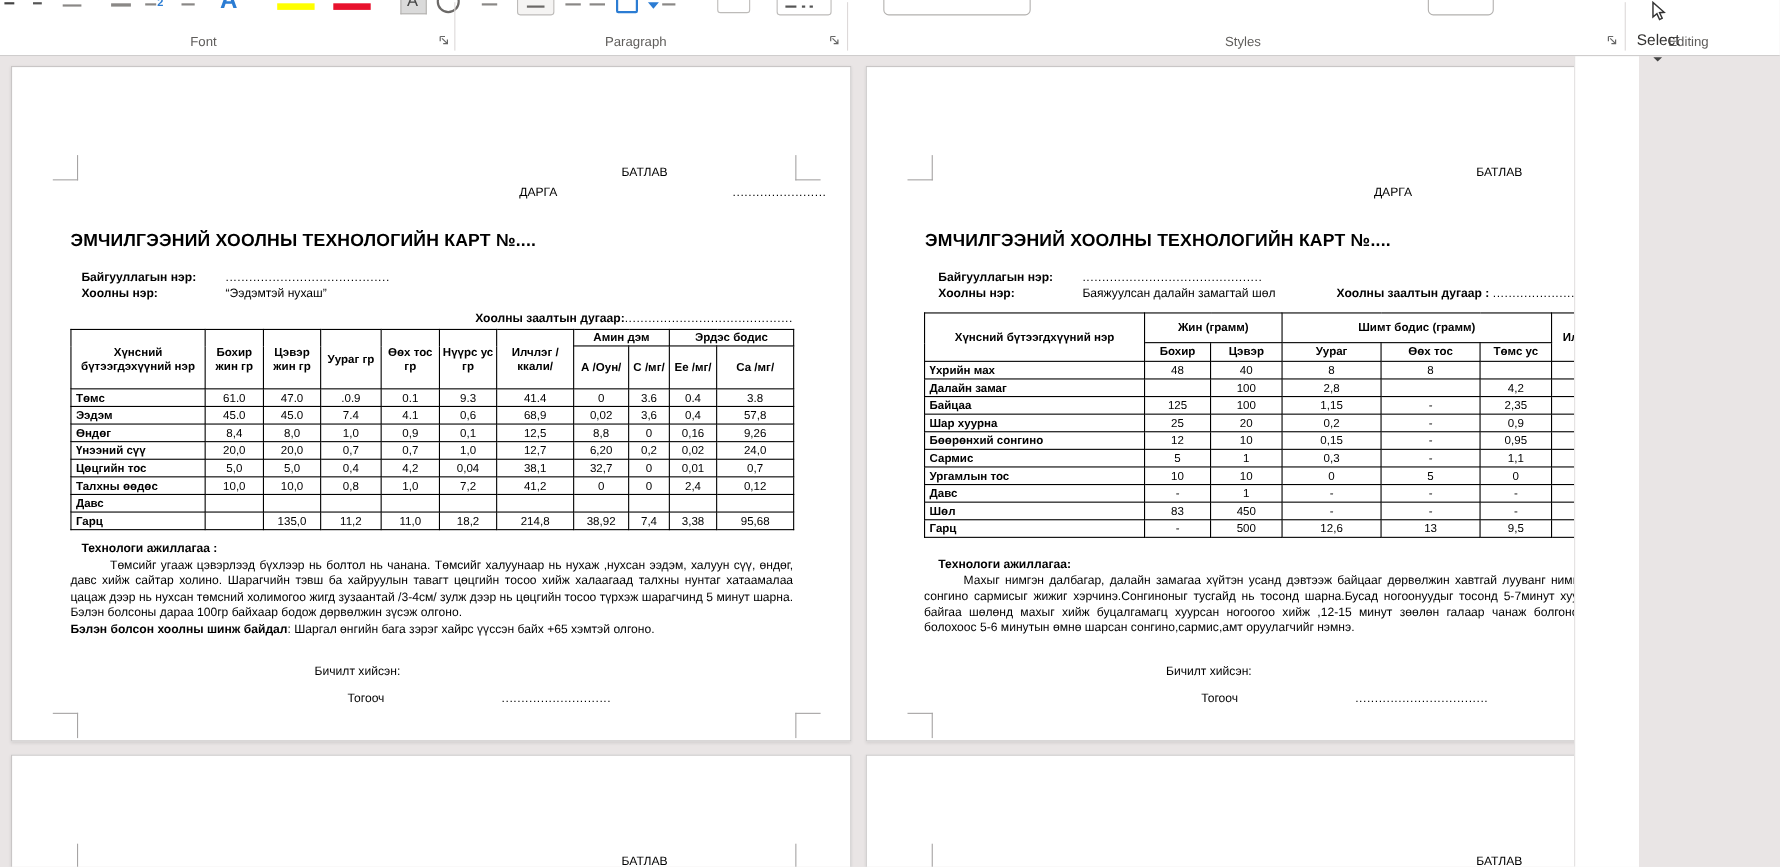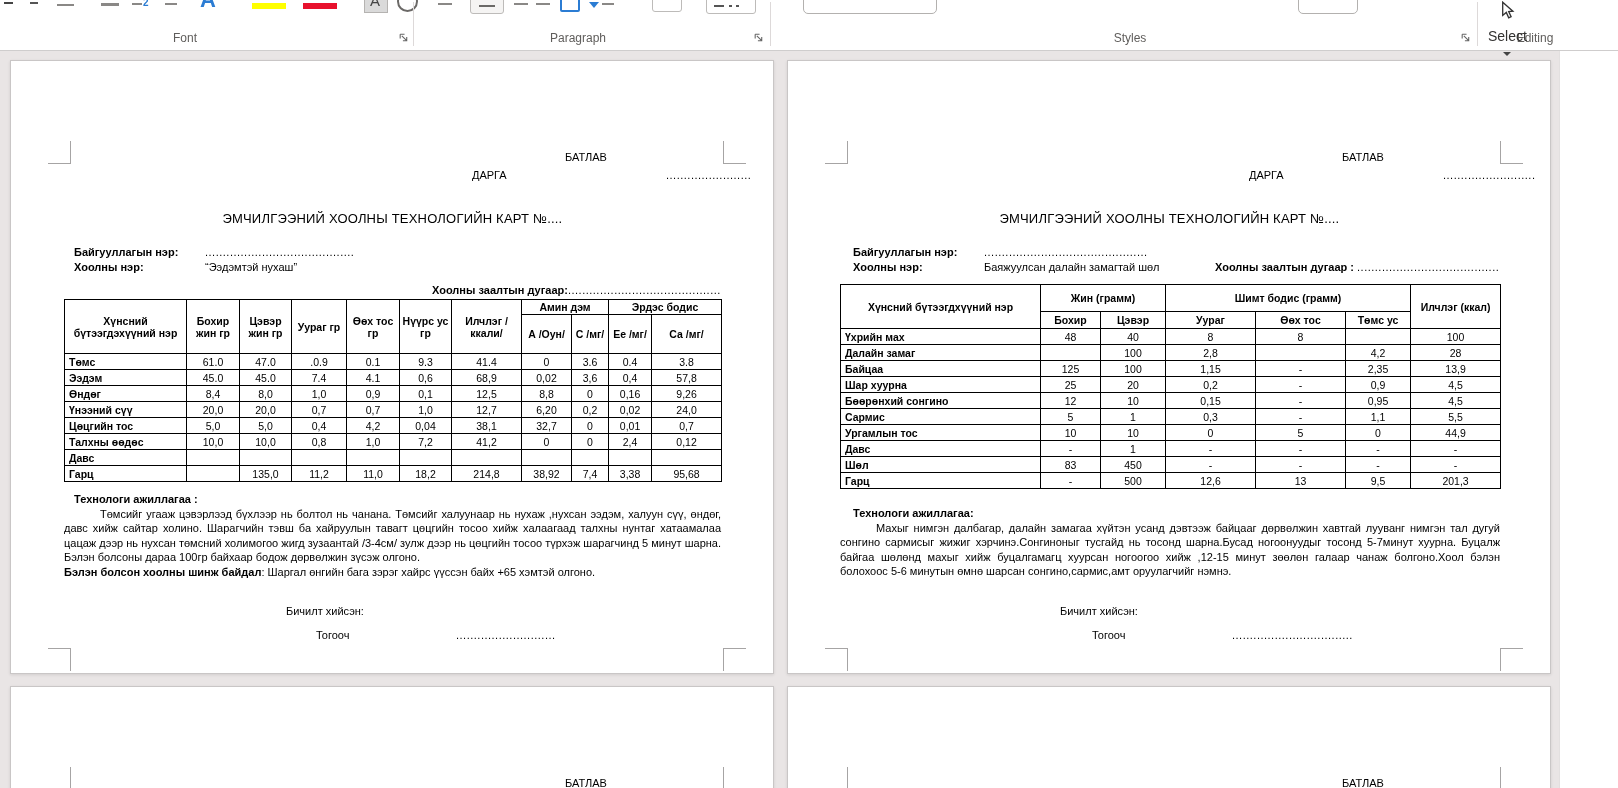--- a/index.html
+++ b/index.html
@@ -23,32 +23,32 @@
   .gallery{position:absolute;border:1px solid #b3b1af;border-radius:5px;background:#fff;top:-22px;height:34px;}
   .bluebox{position:absolute;border:2px solid #2b7cd3;border-radius:2px;top:-7px;height:15px;}
   .tri-down{position:absolute;width:0;height:0;border-left:5px solid transparent;
     border-right:5px solid transparent;border-top:6px solid #2b7cd3;top:2px;}
   #select-btn{position:absolute;left:1488px;top:1px;height:22px;display:flex;align-items:center;
     gap:6px;font-size:14px;color:#323130;cursor:default;flex-direction:column;}
   .chev{width:0;height:0;border-left:4px solid transparent;border-right:4px solid transparent;
     border-top:4px solid #444;margin-top:2px;}
 
   
-  #workspace{position:absolute;left:0;top:51px;width:1618px;height:737px;background:#e9e5e5;overflow:hidden;}
+  #workspace{position:absolute;left:0;top:51px;width:1490px;height:737px;background:#e9e5e5;overflow:hidden;}
   #right-strip{position:absolute;right:0;top:0;bottom:0;width:58px;background:#fff;border-left:1px solid #e3e0e0;}
   .page{position:absolute;width:762px;background:#fff;border:1px solid #c9c6c6;box-shadow:0 1px 3px rgba(0,0,0,.10);}
   .mark{position:absolute;width:22px;height:22px;}
   .mk-tl{border-right:1px solid #a6a4a4;border-bottom:1px solid #a6a4a4;left:37px;top:80px;}
   .mk-tr{border-left:1px solid #a6a4a4;border-bottom:1px solid #a6a4a4;left:712px;top:80px;}
   .mk-bl{border-right:1px solid #a6a4a4;border-top:1px solid #a6a4a4;left:37px;top:587px;}
   .mk-br{border-left:1px solid #a6a4a4;border-top:1px solid #a6a4a4;left:712px;top:587px;}
 
   .t{font-size:11px;line-height:13px;}
   .b{font-weight:bold;margin-left:10px;}
-  .doc-title{width:657px;left:53px;text-align:center;font-size:13px;font-weight:normal;letter-spacing:.2px;}
+  .doc-title{width:657px;left:53px;text-align:left;font-size:16px;font-weight:bold;letter-spacing:.2px;}
   .dotline{letter-spacing:.5px;}
   .refline{white-space:nowrap;overflow:hidden;}
 
   
   table.doc{border-collapse:collapse;table-layout:fixed;position:absolute;background:#fff;}
   table.doc th,table.doc td{border:1px solid #000;text-align:center;vertical-align:middle;
     padding:0 2px;overflow:hidden;font-size:10.5px;line-height:12px;}
   table.doc th{font-weight:bold;}
   table.doc td{height:15px;font-weight:normal;}
   table.doc td.name{text-align:left;font-weight:bold;padding-left:4px;}

